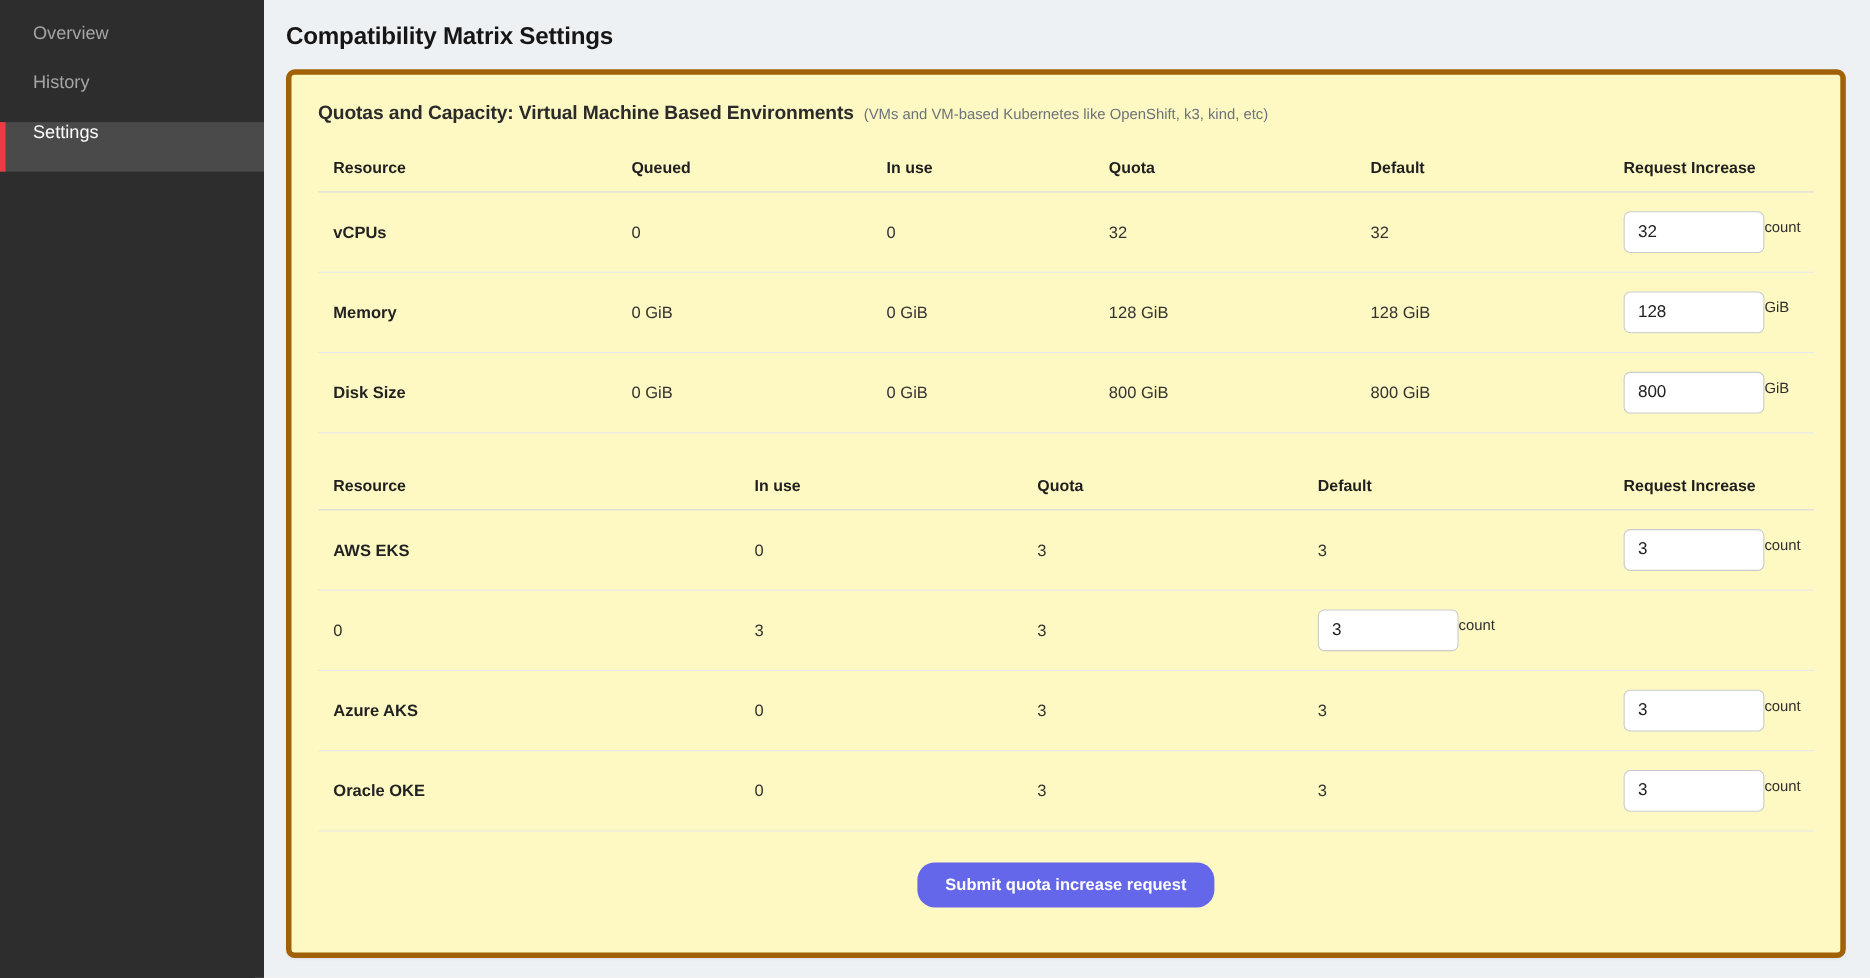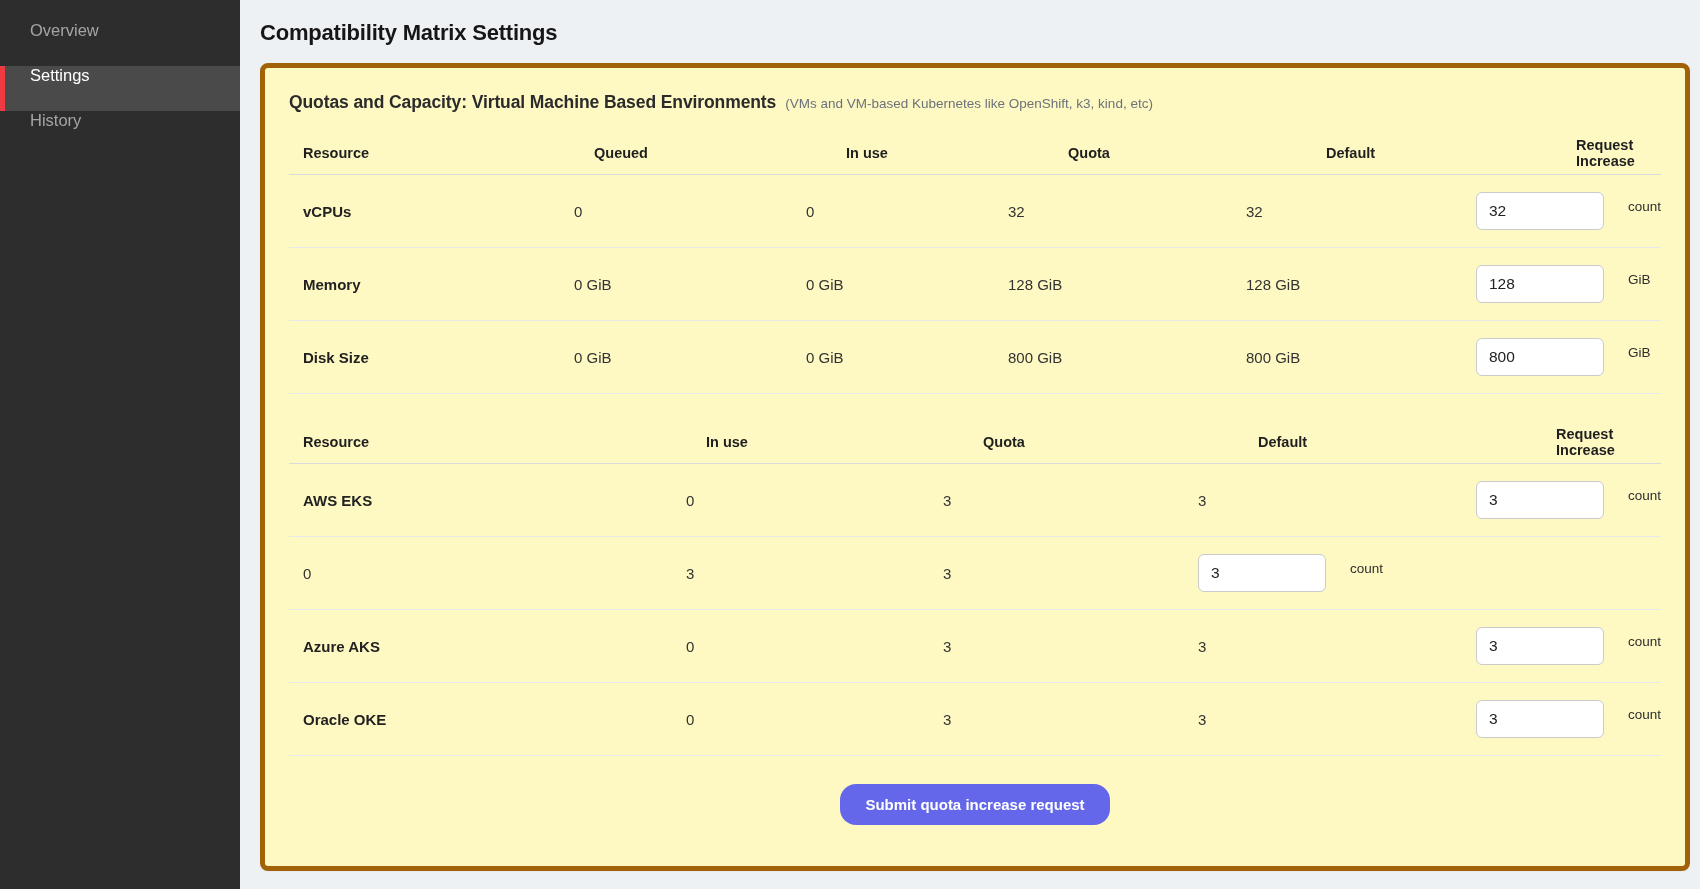--- a/index.html
+++ b/index.html
@@ -83,21 +83,20 @@
 
   .thead, .trow {
     display: grid;
     align-items: center;
   }
   .t1 .thead, .t1 .trow { grid-template-columns: 271px 232px 202px 238px 230px 1fr; }
   .t2 .thead, .t2 .trow { grid-template-columns: 383px 257px 255px 278px 1fr; }
   .thead {
     height: 44px;
     border-bottom: 1px solid #d8dadd;
-    gap: 20px;
   }
   .th {
     font-size: 14.5px;
     font-weight: 700;
     color: #1f1f1f;
     padding-left: 14px;
   }
   .trow {
     height: 73px;
     border-bottom: 1px solid #e8e9eb;
@@ -118,21 +117,21 @@
     border: 1px solid #c9cbcd;
     border-radius: 6px;
     padding: 0 12px;
     font-family: "Liberation Sans", sans-serif;
     font-size: 15.5px;
     color: #222;
     background: #fff;
     outline: none;
   }
   .unit {
-    margin-left: 24px;
+    margin-left: 0;
     font-size: 13.5px;
     color: #2e2e2e;
     transform: translateY(-5px);
   }
 
   .btn-wrap {
     margin-top: 28px;
     display: flex;
     justify-content: center;
   }
@@ -150,26 +149,26 @@
   }
 </style>
 </head>
 <body>
 
 <aside class="sidebar">
   <nav id="sidebar-nav">
       <div class="nav-item">
         <span>Overview</span>
       </div>
+      <div class="nav-item">
+        <span>History</span>
+      </div>
       <div class="nav-item active">
         <span class="accent-bar"></span>
         <span>Settings</span>
-      </div>
-      <div class="nav-item">
-        <span>History</span>
       </div>
     </nav>
 </aside>
 
 <main class="main">
   <h1 class="page-title">Compatibility Matrix Settings</h1>
 
   <div class="card">
     <div id="sections-root">
         <section class="section">

